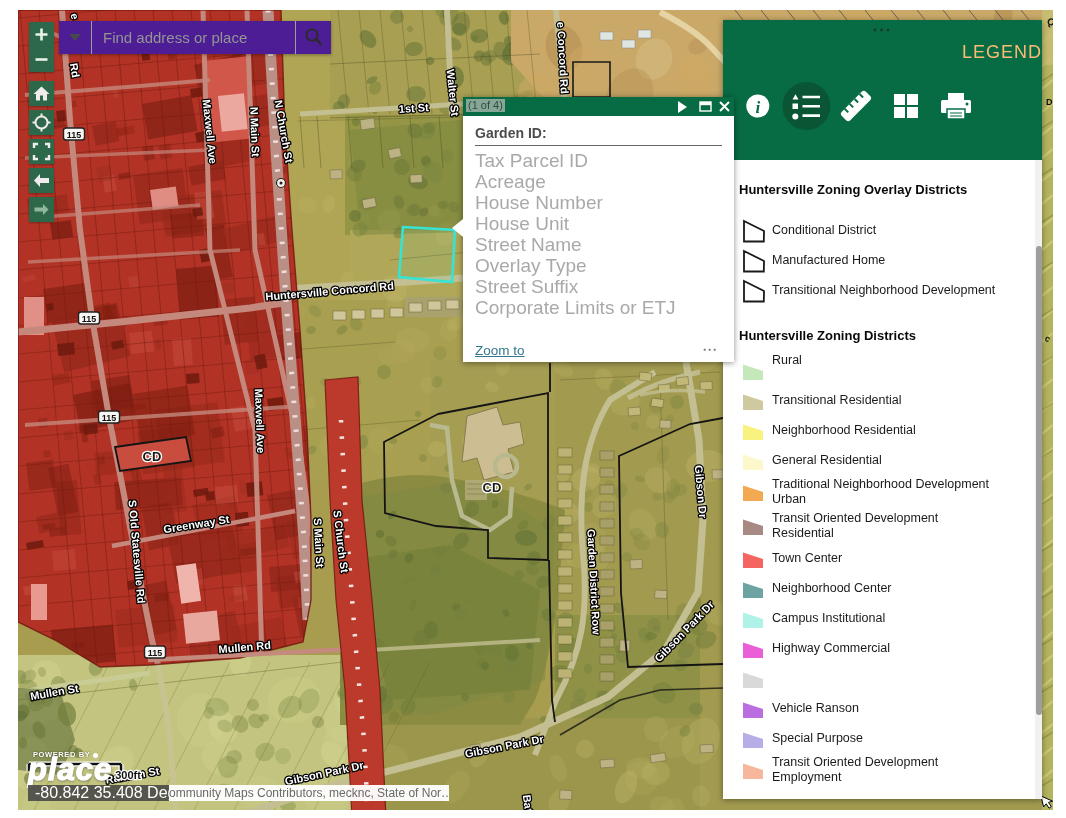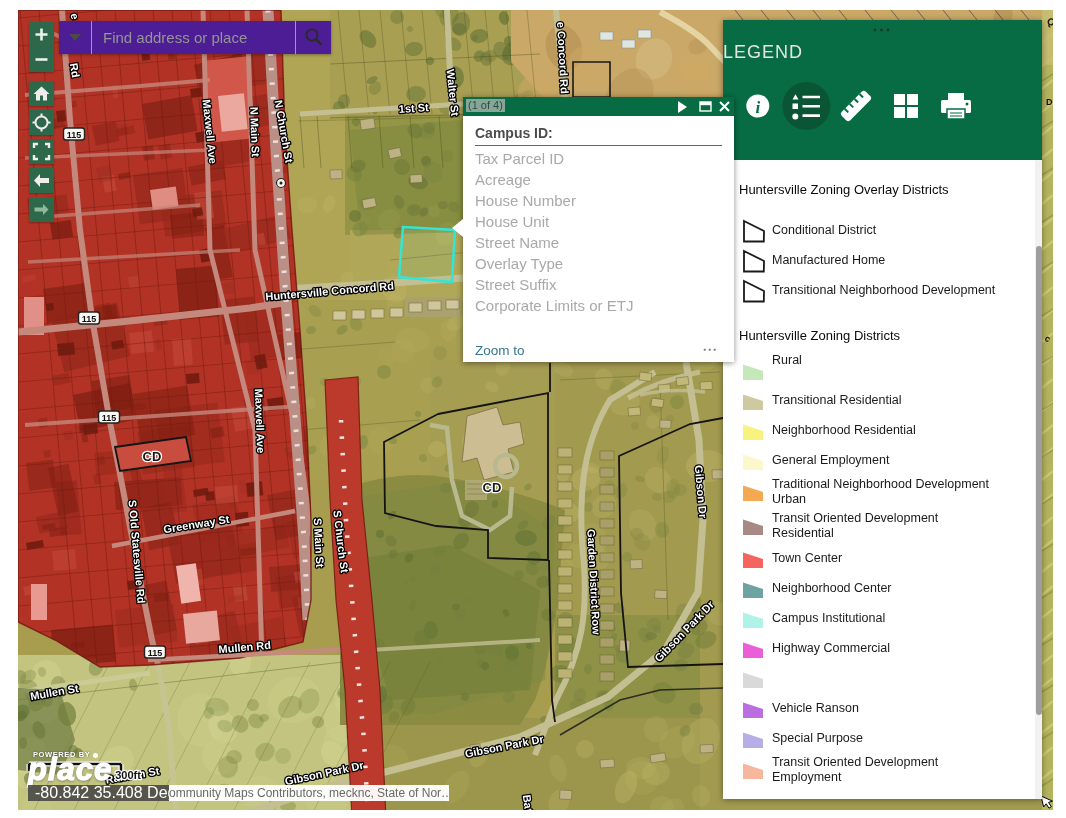--- a/index.html
+++ b/index.html
@@ -8,30 +8,30 @@
 #search .dd{width:33px;height:33px;display:flex;align-items:center;justify-content:center;border-right:1px solid #9e9e9e}
 #search .sinp{flex:1;padding-left:11px;font-size:15px;color:#959595}
 #search .smag{width:36px;height:33px;display:flex;align-items:center;justify-content:center;border-left:1px solid #9e9e9e}
 #popup{position:absolute;left:463px;top:97px;width:271px;height:265px;box-shadow:0 1px 6px rgba(0,0,0,.45);z-index:10}
 .phead{position:absolute;left:0;top:0;right:0;height:19px;background:#076c44;color:#fff}
 .pcount{position:absolute;left:3px;top:2px;font-size:11px;background:#88a698;color:#2a4d40;padding:0 2px 1px 2px}
 .picons{position:absolute;right:2px;top:3px}
 .pbody{position:absolute;left:0;top:19px;right:0;bottom:0;background:#fff}
 .ptitle{position:absolute;left:12px;top:9px;font-size:14px;font-weight:bold;color:#4c4c4c}
 .pline{position:absolute;left:12px;top:29px;width:247px;border-top:1.5px solid #666}
-.fld{position:absolute;left:12px;font-size:15px;color:#a9a9a9;height:21px}
-.pzoom{position:absolute;left:12px;top:227px;font-size:13.5px;color:#33788c;}
+.fld{position:absolute;left:12px;font-size:19px;color:#a9a9a9;height:21px}
+.pzoom{position:absolute;left:12px;top:227px;font-size:13.5px;color:#33788c;text-decoration:underline}
 .pdots{position:absolute;right:16px;top:230px;font-size:5px;color:#777;letter-spacing:2px}
 .ptail{position:absolute;left:-11px;top:122px;width:0;height:0;border-right:11px solid #fff;border-top:9px solid transparent;border-bottom:9px solid transparent}
 #legend{position:absolute;left:723px;top:20px;width:319px;height:779px;box-shadow:0 1px 6px rgba(0,0,0,.4);z-index:5}
 .lhd{position:absolute;left:0;top:0;right:0;height:140px;background:#076c44}
-.ltitle{position:absolute;top:22px;width:100%;text-align:left;color:#e5e5e5;font-size:18px;letter-spacing:1px}
+.ltitle{position:absolute;top:22px;width:100%;text-align:right;color:#fdba74;font-size:18px;letter-spacing:1px}
 #lhicons{position:absolute;left:0;top:0}
 .lbody{position:absolute;left:0;top:140px;right:0;bottom:0;background:#fff}
-.lhead{position:absolute;left:16px;font-size:13px;font-weight:normal;color:#0a0a0a;width:290px}
+.lhead{position:absolute;left:16px;font-size:13px;font-weight:bold;color:#0a0a0a;width:290px}
 .lico{position:absolute;left:19px}
 .litem{position:absolute;left:49px;font-size:12.5px;color:#1a1a1a;width:255px;line-height:14.5px}
 .sbtrack{position:absolute;right:0px;top:140px;bottom:0;width:7px;background:#f1f1f1}
 .sbthumb{position:absolute;left:0.5px;top:86px;width:6px;height:469px;background:#9e9e9e;border-radius:3px}
 #pwby{position:absolute;left:33px;top:750px;color:#fff;font-size:7.5px;font-weight:bold;letter-spacing:.6px;text-shadow:0 0 2px rgba(0,0,0,.6)}
 .pwdot{display:inline-block;width:5px;height:5px;border-radius:3px;background:#fff;vertical-align:middle}
 #esri{position:absolute;left:28px;top:752px;font-size:31px;font-weight:bold;font-style:italic;color:#fff;letter-spacing:1px;-webkit-text-stroke:1.3px #fff;text-shadow:0 1px 3px rgba(60,60,60,.75)}
 #coords{position:absolute;left:28px;top:785px;width:141px;height:16px;background:rgba(70,70,70,.88);color:#fff;font-size:16px;display:flex;align-items:center;padding-left:4px;white-space:nowrap;overflow:hidden}
 #attrib{position:absolute;left:169px;top:785px;width:280px;height:16px;background:rgba(255,255,255,.95);color:#696969;font-size:12px;line-height:16px;white-space:nowrap;overflow:hidden}
 </style></head><body>
@@ -894,21 +894,21 @@
     <div class="phead">
       <span class="pcount">(1 of 4)</span>
       <span class="picons"><svg width="56" height="14">
           <path d="M2,1 L2,13 L11,7 Z" fill="#fff"></path>
           <rect x="24" y="2" width="11" height="9" fill="none" stroke="#fff" stroke-width="1.4"></rect>
           <rect x="24" y="2" width="11" height="3.2" fill="#fff"></rect>
           <path d="M44,2 L53,11 M53,2 L44,11" stroke="#fff" stroke-width="2"></path>
         </svg></span>
     </div>
     <div class="pbody">
-      <div class="ptitle">Campus ID:</div>
+      <div class="ptitle">Garden ID:</div>
       <div class="pline"></div>
       <div class="fld" style="top:34px">Tax Parcel ID</div>
       <div class="fld" style="top:55px">Acreage</div>
       <div class="fld" style="top:76px">House Number</div>
       <div class="fld" style="top:97px">House Unit</div>
       <div class="fld" style="top:118px">Street Name</div>
       <div class="fld" style="top:139px">Overlay Type</div>
       <div class="fld" style="top:160px">Street Suffix</div>
       <div class="fld" style="top:181px">Corporate Limits or ETJ</div>
       <a class="pzoom">Zoom to</a>
@@ -967,21 +967,21 @@
         <path d="M1,3.5 L21,10 L21,19 L1,19 Z" fill="#cfc9a0"></path>
       </svg>
       <div class="litem" style="top:233px">Transitional Residential</div>
       <svg class="lico" style="top:261px" width="22" height="20">
         <path d="M1,3.5 L21,10 L21,19 L1,19 Z" fill="#f8f37e"></path>
       </svg>
       <div class="litem" style="top:263px">Neighborhood Residential</div>
       <svg class="lico" style="top:291px" width="22" height="20">
         <path d="M1,3.5 L21,10 L21,19 L1,19 Z" fill="#fdf8cc"></path>
       </svg>
-      <div class="litem" style="top:293px">General Employment</div>
+      <div class="litem" style="top:293px">General Residential</div>
       <svg class="lico" style="top:322px" width="22" height="20">
         <path d="M1,3.5 L21,10 L21,19 L1,19 Z" fill="#f2a952"></path>
       </svg>
       <div class="litem" style="top:317px">Traditional Neighborhood Development<br>Urban</div>
       <svg class="lico" style="top:356px" width="22" height="20">
         <path d="M1,3.5 L21,10 L21,19 L1,19 Z" fill="#a78a83"></path>
       </svg>
       <div class="litem" style="top:351px">Transit Oriented Development<br>Residential</div>
       <svg class="lico" style="top:389px" width="22" height="20">
         <path d="M1,3.5 L21,10 L21,19 L1,19 Z" fill="#f4655f"></path>

